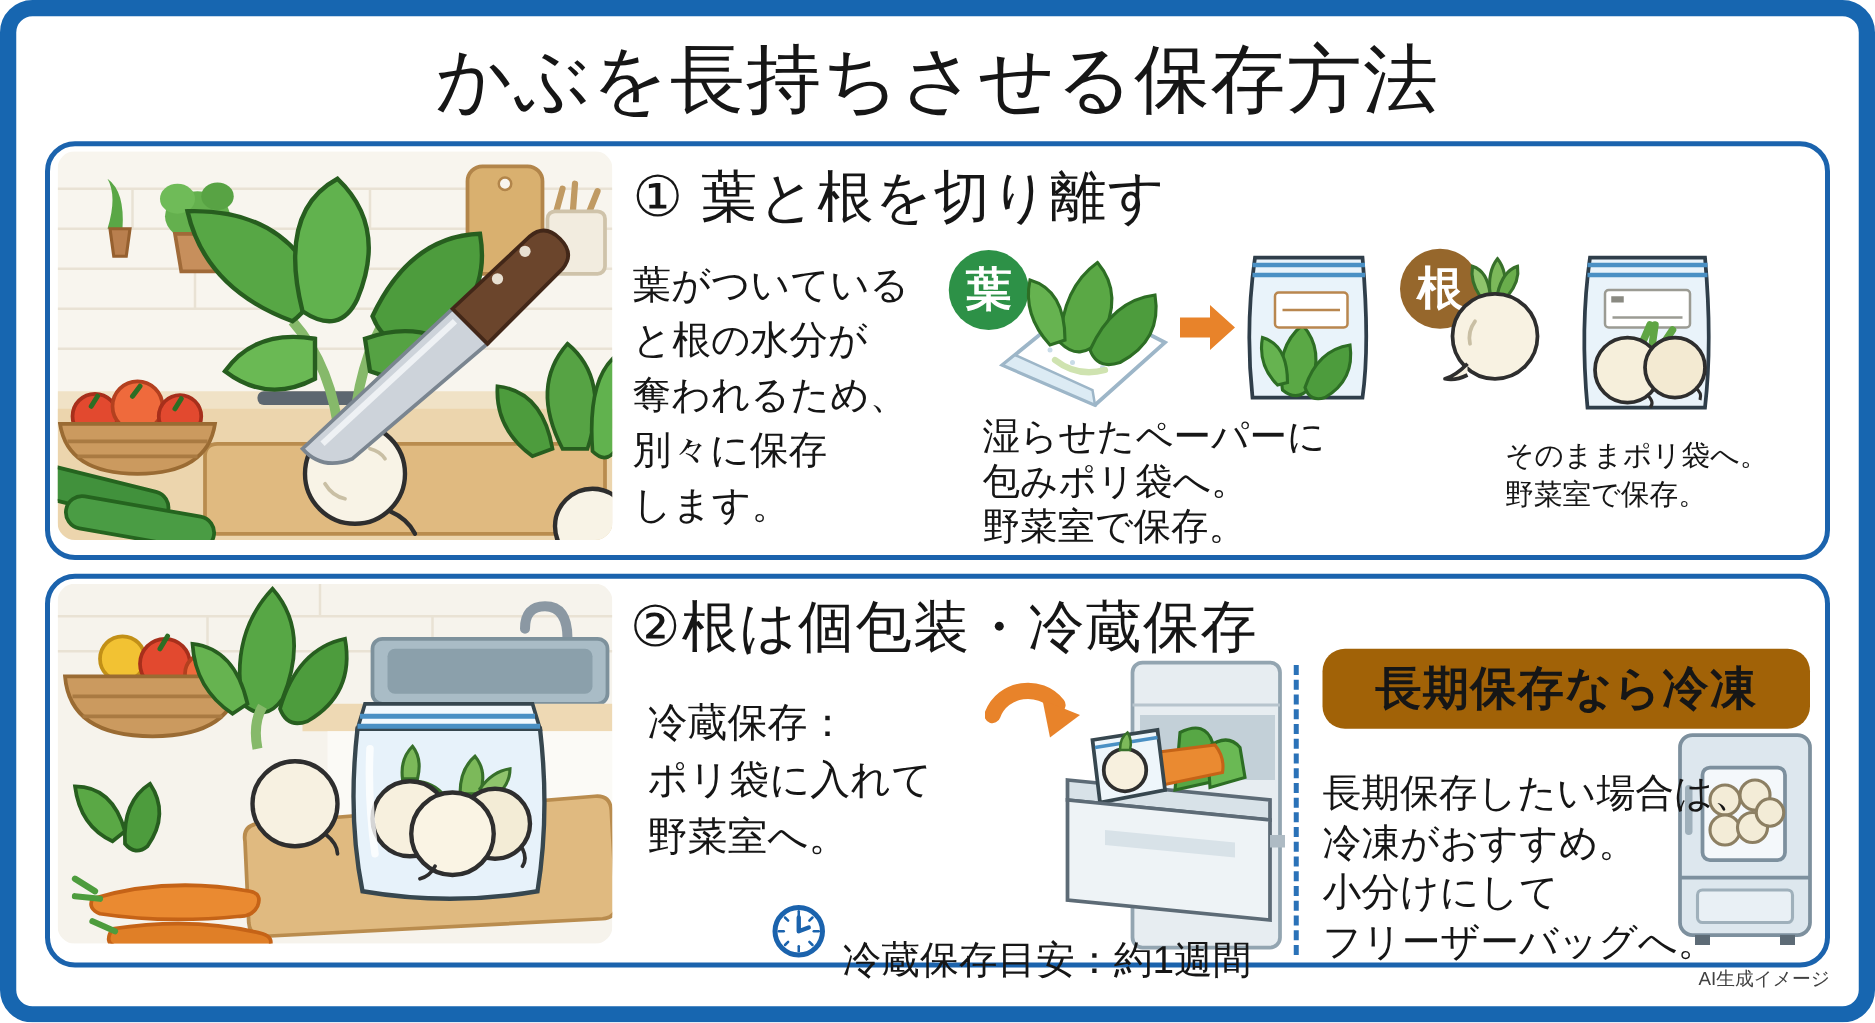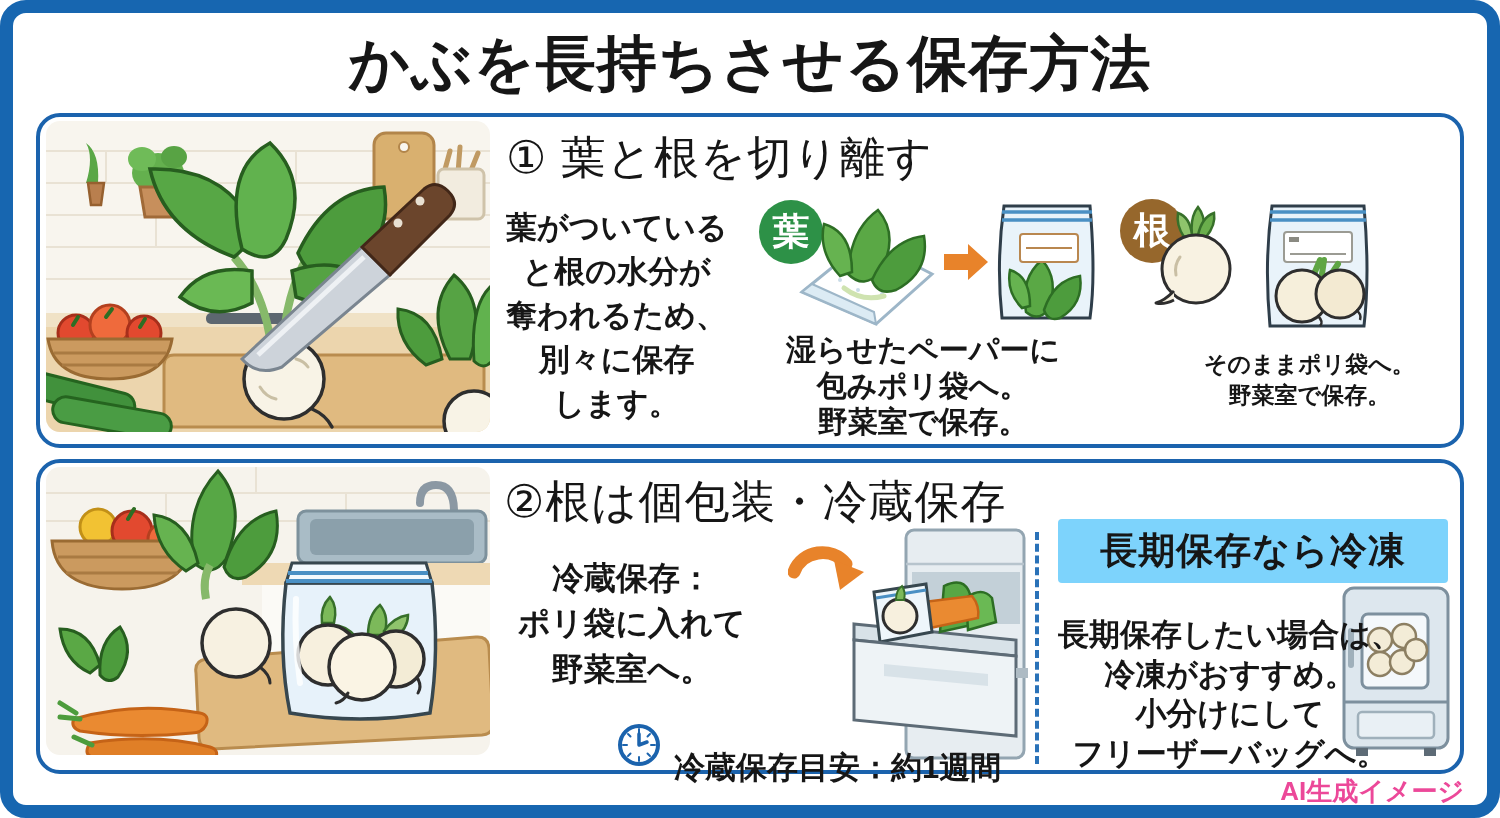--- a/index.html
+++ b/index.html
@@ -1,34 +1,34 @@
 <!DOCTYPE html>
 <html><head>
 <meta charset="utf-8">
 <style>
   html,body{margin:0;padding:0;background:#fff;}
   .stage{position:relative;width:1500px;height:818px;background:#ffffff;overflow:hidden;
          font-family:"Liberation Sans","DejaVu Sans",sans-serif;color:#161616;}
   .abs{position:absolute;}
   .frame{position:absolute;inset:0;border:13px solid #1766b0;border-radius:26px;pointer-events:none;z-index:50;}
-  .title{left:0;right:0;top:24px;text-align:center;font-size:60px;font-weight:700;letter-spacing:1px;}
+  .title{left:0;right:0;top:24px;text-align:center;font-size:60px;font-weight:400;letter-spacing:1px;}
   .panel{position:absolute;border:4px solid #1b63ad;border-radius:24px;background:#fff;}
   .heading{font-size:45px;font-weight:400;letter-spacing:1px;white-space:nowrap;}
-  .body-txt{font-weight:700;white-space:pre-line;text-align:center;}
+  .body-txt{font-weight:400;white-space:pre-line;}
   .badge{width:64px;height:64px;border-radius:50%;display:flex;align-items:center;justify-content:center;
          color:#fff;font-size:37px;font-weight:900;}
   .badge-leaf{background:#2d9147;}
   .badge-root{background:#96672c;}
   .illus{position:absolute;}
   .illus svg{display:block;width:100%;height:100%;}
   .kitchen{border-radius:14px;overflow:hidden;}
   .divider{border-left:4px dashed #2a72b8;}
-  .freeze-box{background:#7dd3fc;border-radius:4px;display:flex;align-items:center;justify-content:center;
+  .freeze-box{background:#a16207;border-radius:18px;display:flex;align-items:center;justify-content:center;
               font-size:37px;font-weight:900;letter-spacing:1px;}
-  .credit{font-size:26px;font-weight:700;color:#ec4899;}
+  .credit{font-size:15px;font-weight:400;color:#404040;}
 </style>
 </head>
 <body>
 
 <div class="stage">
   <div class="frame"></div>
 
   <div class="abs title">かぶを長持ちさせる保存方法</div>
 
   <div class="panel" style="left:36px;top:113px;width:1420px;height:327px;"></div>

